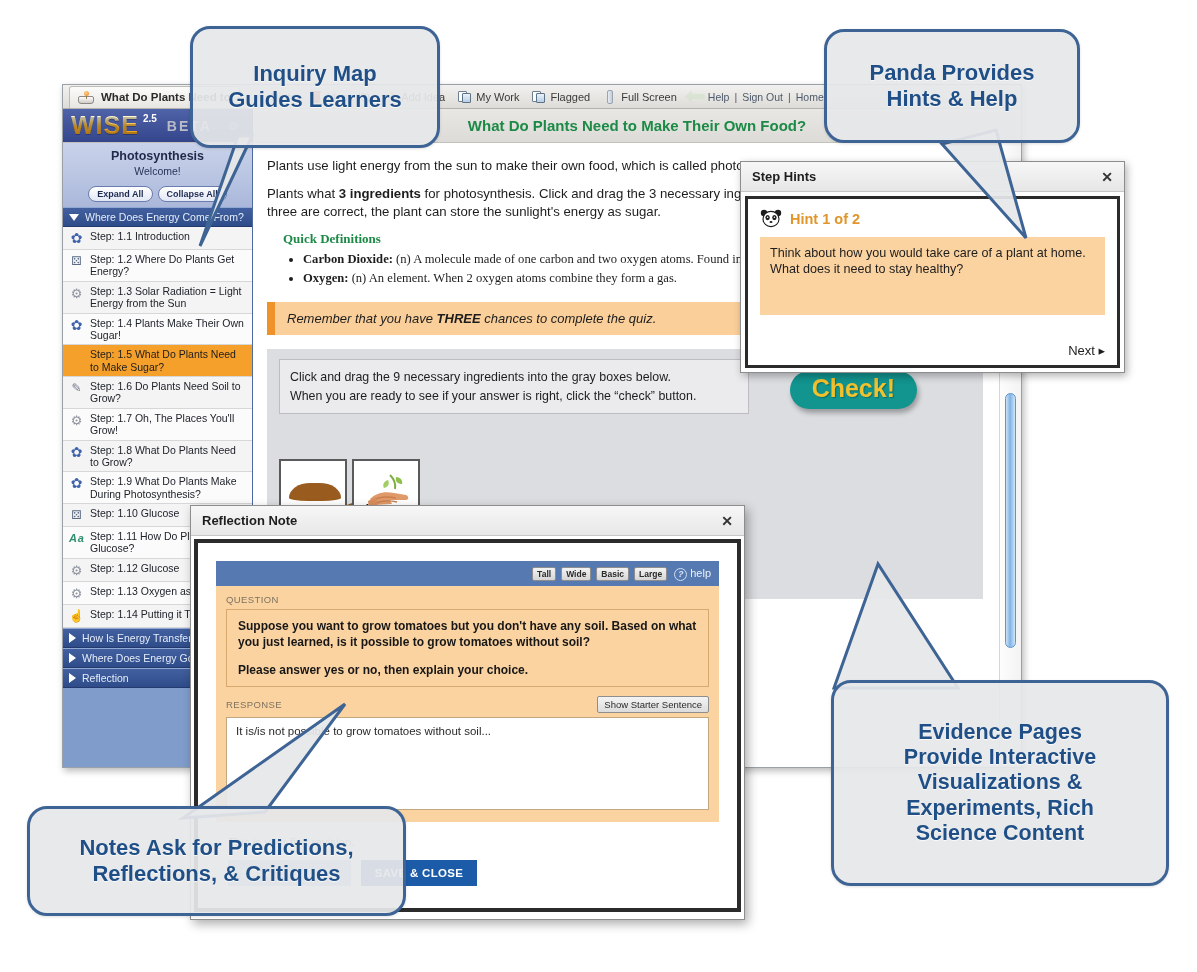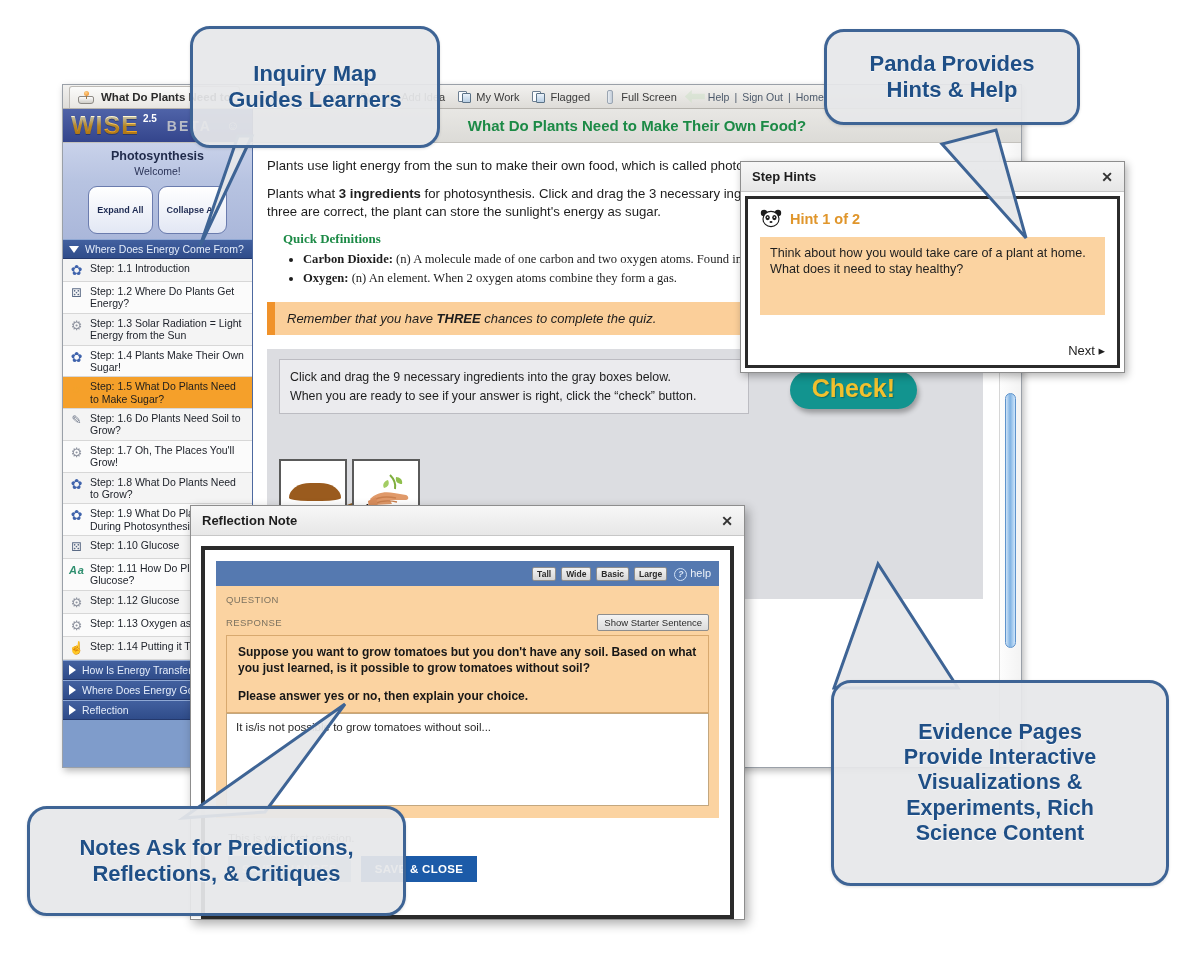--- a/index.html
+++ b/index.html
@@ -111,21 +111,21 @@
   }
   #sb-head { padding:6px 4px 5px; text-align:center; background:linear-gradient(#c9d2ea,#b7c3e1); }
   #sb-proj { font-size:12.5px; font-weight:bold; color:#1f2a4a; }
   #sb-welcome { font-size:10.5px; color:#2a3357; margin-top:2px; }
   #sb-btns { display:flex; justify-content:center; gap:5px; padding:4px 0 5px;
       background:linear-gradient(#b7c3e1,#aab7da); }
   .sb-btn {
     font-size:9px; font-weight:bold; color:#1d2a52;
     background:linear-gradient(#ffffff,#e2e7f4);
     border:1px solid #6b7cae; border-radius:9px;
-    padding:18px 8px; white-space:nowrap;
+    padding:2px 8px; white-space:nowrap;
   }
   #sb-list { flex:1; overflow:hidden; background:#7f9ccb; }
 
   .act-row {
     display:flex; align-items:center; gap:6px;
     background:linear-gradient(#42609f,#2f4c8a);
     color:#e4ecfa; font-size:10.5px;
     padding:3px 6px; border-top:1px solid #8fa8d4; border-bottom:1px solid #24396d;
     white-space:nowrap; overflow:hidden;
   }
@@ -244,21 +244,21 @@
     position:absolute; left:190px; top:505px; width:555px; height:415px;
     background:#ffffff; border:1px solid #8d8d8d;
     box-shadow:3px 4px 10px rgba(0,0,0,.32); z-index:40;
   }
   #note-title {
     height:30px; background:linear-gradient(#f7f7f7,#e7e7e7); border-bottom:1px solid #c7c7c7;
     display:flex; align-items:center; justify-content:space-between; padding:0 11px;
   }
   #note-title-text { font-size:13px; font-weight:bold; color:#1d1d1d; }
   #note-close { font-size:14px; font-weight:bold; color:#333; }
-  #note-inner { margin:10px; border:4px solid #2b2b2b; height:373px; background:#ffffff; padding:11px; display:flex; flex-direction:column;}
+  #note-inner { margin:3px; border:4px solid #2b2b2b; height:373px; background:#ffffff; padding:18px; display:flex; flex-direction:column;}
   #note-toolbar {
     background:#5579b0; height:25px; display:flex; align-items:center; justify-content:flex-end;
     gap:5px; padding:0 8px;
   }
   .tool-chip {
     font-size:8.5px; font-weight:bold; color:#2a2a2a;
     background:linear-gradient(#f3f3f3,#d6d6d6); border:1px solid #8e8e8e; border-radius:2px;
     padding:1px 4px;
   }
   #tool-help { font-size:11px; color:#edf1f8; margin-left:2px; }
@@ -293,21 +293,21 @@
   .callout {
     position:absolute; background:rgba(230,231,233,.93);
     border:3px solid #3e6495; border-radius:20px;
     display:flex; align-items:center; justify-content:center;
     text-align:center; color:#1f4f86; font-weight:bold;
     font-size:22px; line-height:1.18; z-index:60;
     box-shadow:0 1px 3px rgba(0,0,0,.12);
   }
   .callout span { text-shadow:0 1px 1px rgba(255,255,255,.8); }
   #callout-inquiry  { left:190px; top:26px;  width:250px; height:122px; }
-  #callout-panda    { left:824px; top:29px;  width:256px; height:96px; }
+  #callout-panda    { left:824px; top:29px;  width:256px; height:114px; }
   #callout-evidence { left:831px; top:680px; width:338px; height:206px; font-size:21.5px; }
   #callout-notes    { left:27px;  top:806px; width:379px; height:110px; font-size:22px; }
 
   .pointer { position:absolute; z-index:55; }
   .pointer svg { display:block; overflow:visible; }
 </style>
 </head>
 <body>
 
 <div id="app-window">
@@ -599,28 +599,28 @@
       <span class="tool-chip">Wide</span>
       <span class="tool-chip">Basic</span>
       <span class="tool-chip">Large</span>
       <span id="tool-help">
         <i id="help-q">?</i><span>help</span>
       </span>
     </div>
 
     <div id="note-qa">
       <div class="field-label">QUESTION</div>
+      <div id="question-box">
+        <p>Suppose you want to grow tomatoes but you don't have any soil. Based on what you just learned, is it possible to grow tomatoes without soil?</p>
+        <p>Please answer yes or no, then explain your choice.</p>
+      </div>
+
       <div id="response-head">
         <span class="field-label" style="margin:0;">RESPONSE</span>
         <span id="starter-btn">Show Starter Sentence</span>
-      </div>
-
-      <div id="question-box">
-        <p>Suppose you want to grow tomatoes but you don't have any soil. Based on what you just learned, is it possible to grow tomatoes without soil?</p>
-        <p>Please answer yes or no, then explain your choice.</p>
       </div>
       <div id="response-area">It is/is not possible to grow tomatoes without soil...</div>
     </div>
 
     <div id="note-footer">
       <div id="revision-text">This is your first revision.</div>
       <div id="note-buttons">
         <span class="note-btn disabled">SAVE CHANGES</span>
         <span class="note-btn primary">SAVE &amp; CLOSE</span>
       </div>

